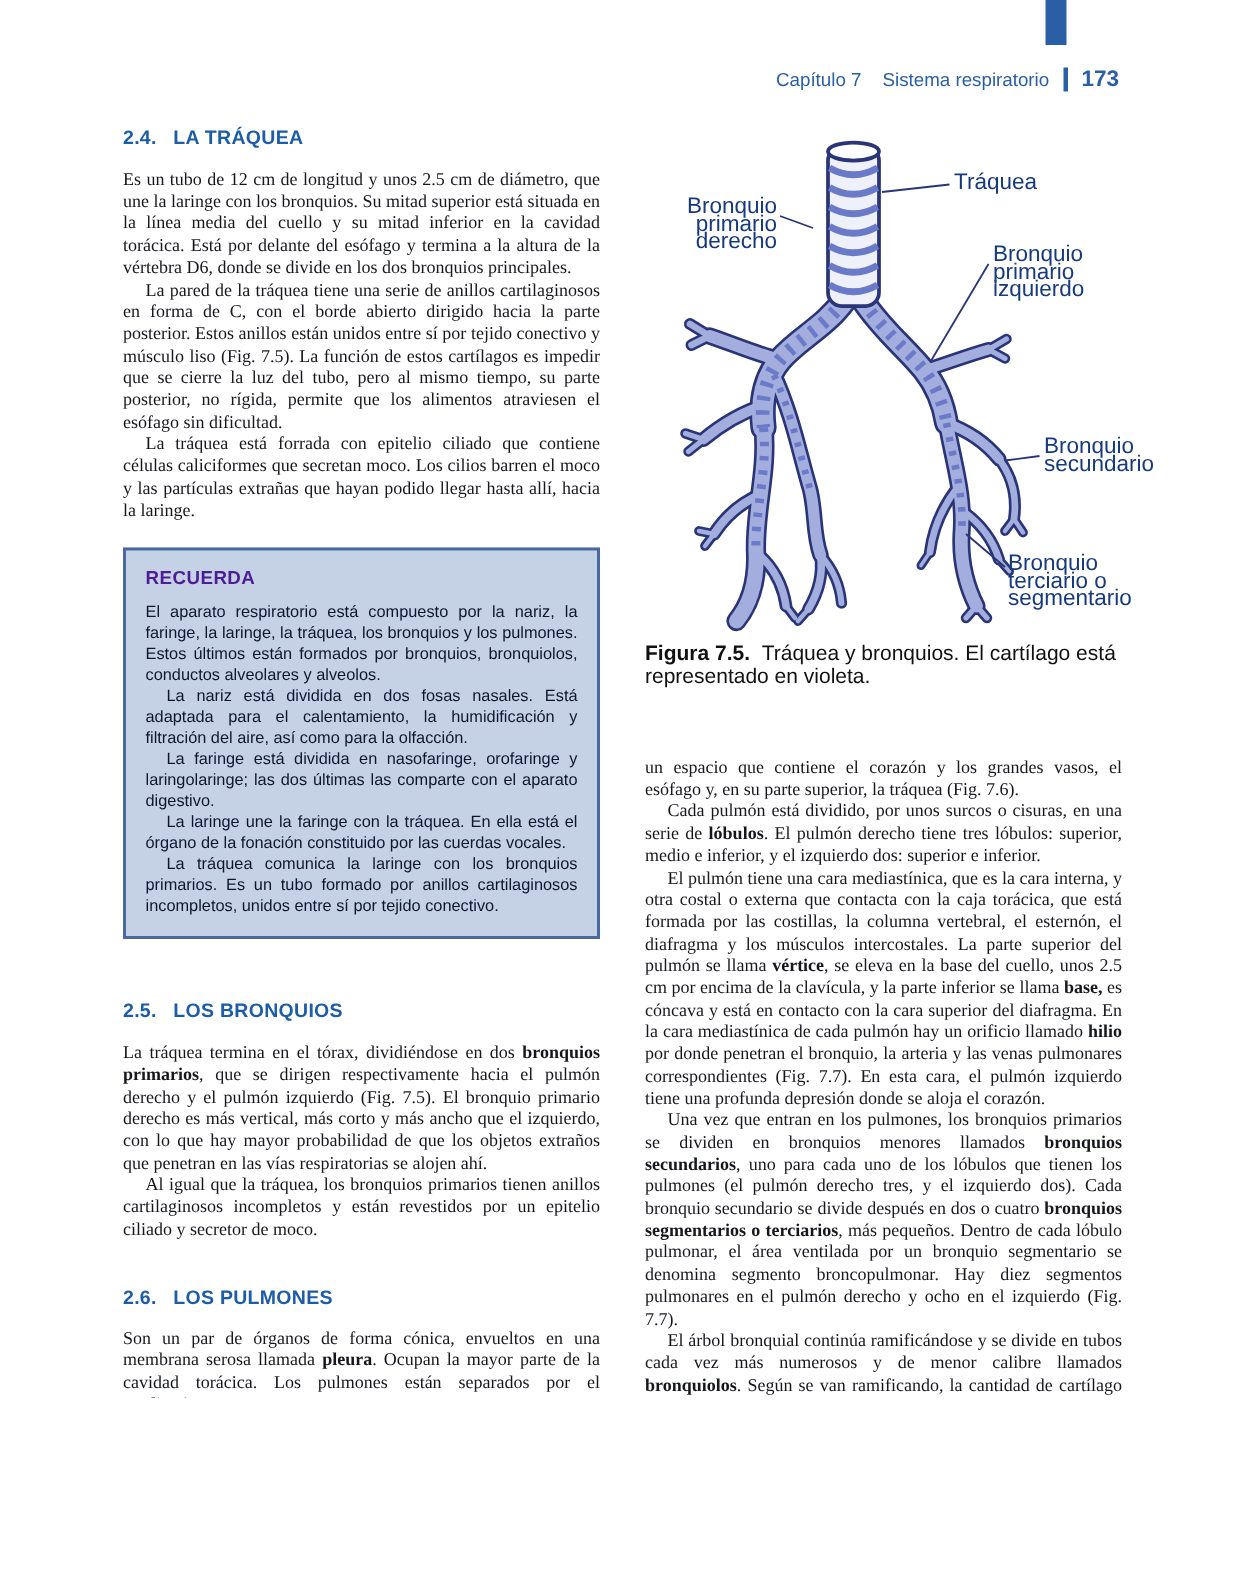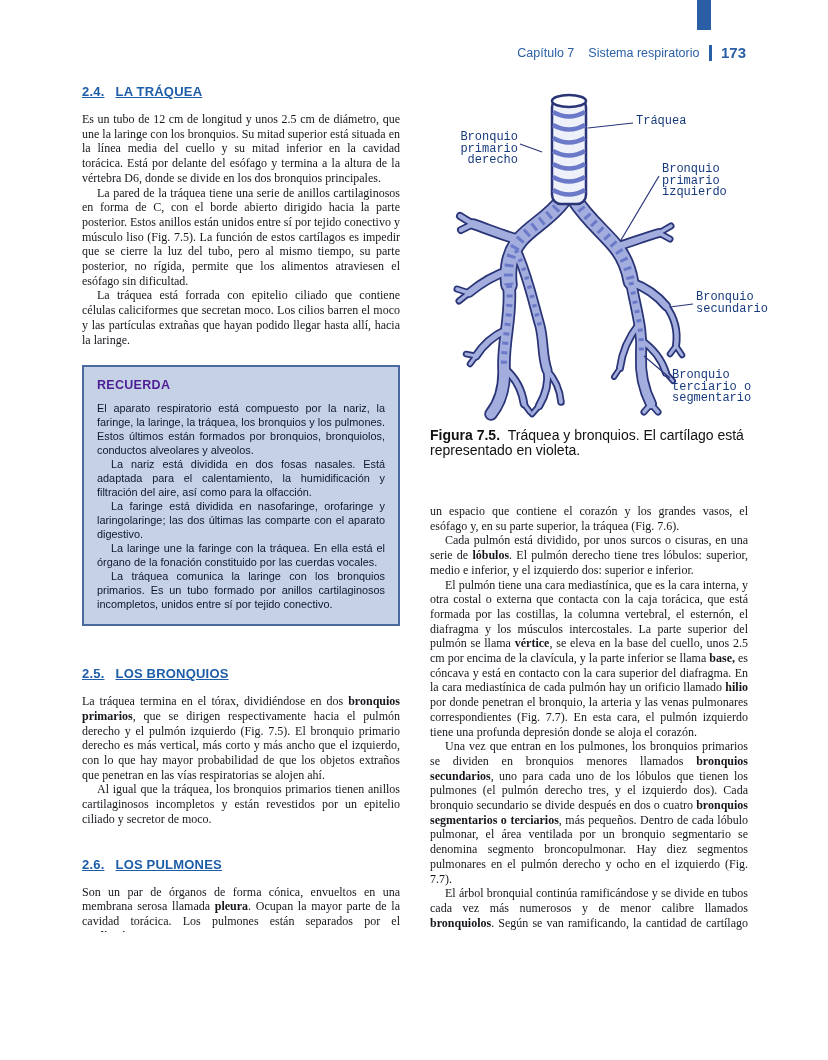--- a/index.html
+++ b/index.html
@@ -45,21 +45,20 @@
   .col-left  { left: 82px;  top: 84px; }
   .col-right { left: 430px; top: 92px; }
 
   h2 {
     font-family: "Liberation Sans", sans-serif;
     font-size: 13px;
     font-weight: bold;
     color: #1d5da8;
     margin: 0 0 13px 0;
     letter-spacing: .2px;
-    text-decoration: underline;
   }
   h2 .h-num { margin-right: 11px; }
 
   .col p {
     margin: 0;
     font-size: 12px;
     line-height: 14.7px;
     text-align: justify;
   }
   .col p + p { text-indent: 15px; }
@@ -96,22 +95,22 @@
   
   figure { margin: 0; }
   .fig-art {
     position: relative;
     width: 318px; height: 332px;
     overflow: visible;
   }
   .fig-art svg { position: absolute; left: 0; top: 0; }
   .fig-label {
     position: absolute;
-    font-family: Liberation Mono, monospace;
-    font-size: 12px;
+    font-family: Liberation Sans, sans-serif;
+    font-size: 15px;
     line-height: 11.5px;
     color: #173a7d;
   }
   .lbl-right-primary { left: 0;   top: 40px;  width: 88px; text-align: right; }
   .lbl-trachea       { left: 206px; top: 24px; }
   .lbl-left-primary  { left: 232px; top: 72px;  width: 88px; }
   .lbl-secondary     { left: 266px; top: 200px; width: 60px; }
   .lbl-tertiary      { left: 242px; top: 278px; width: 92px; }
 
   figcaption {

